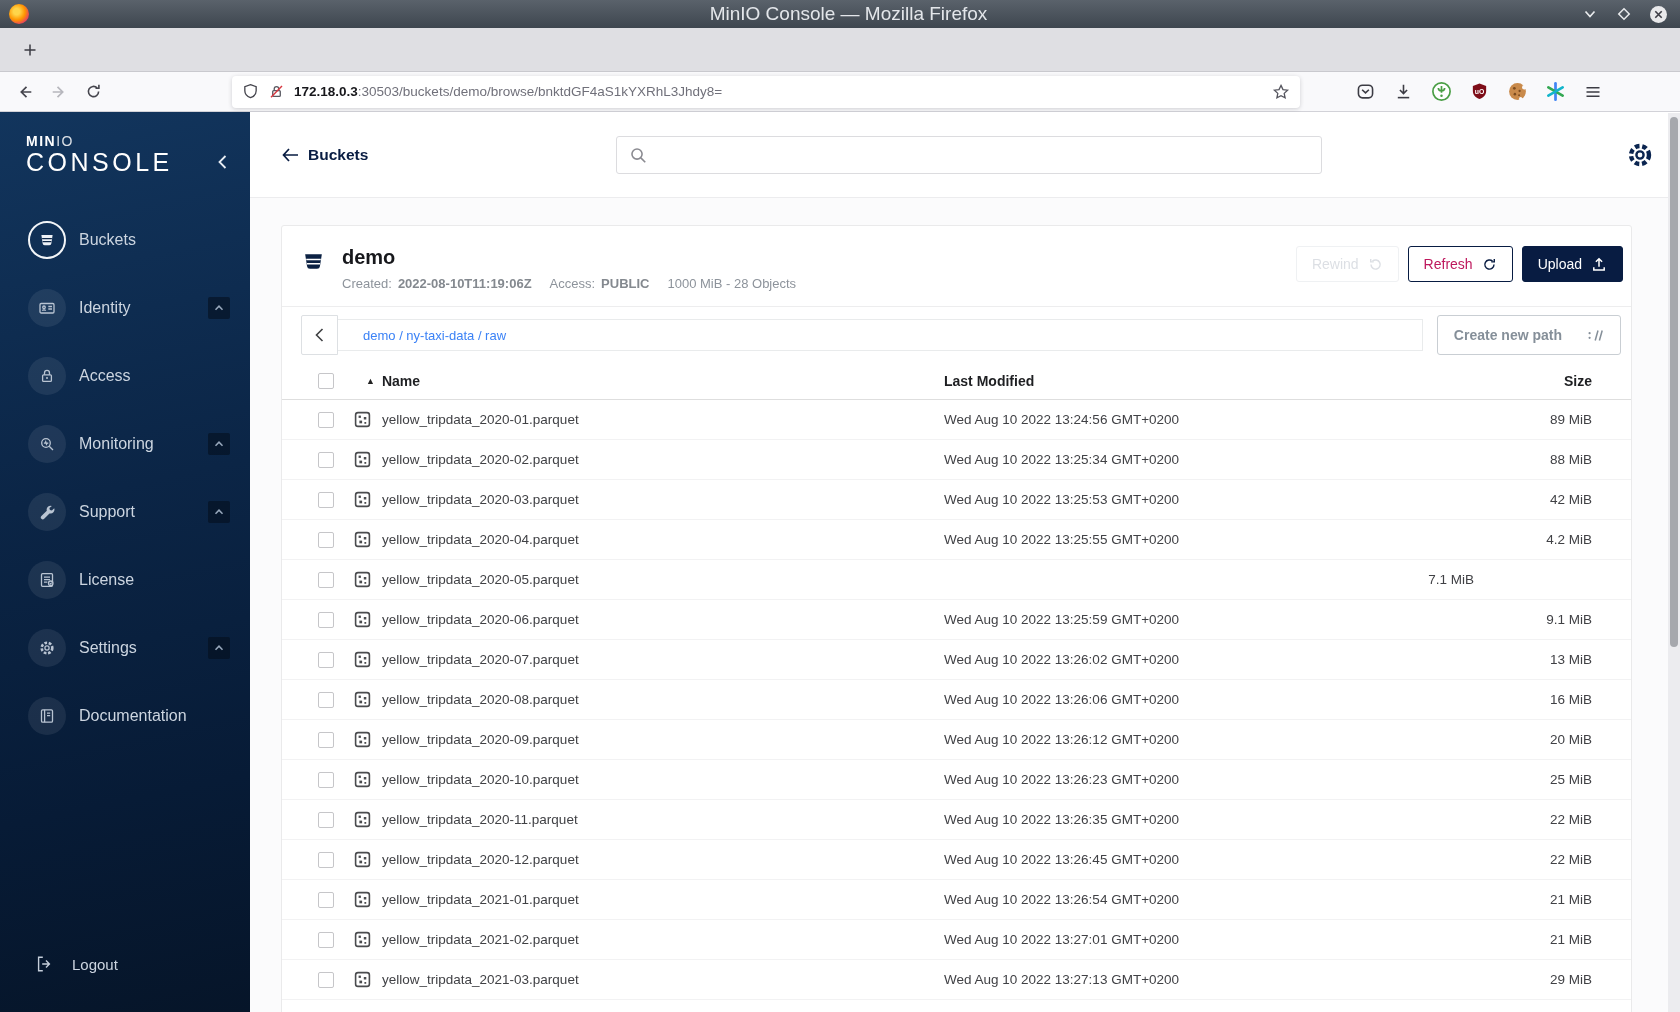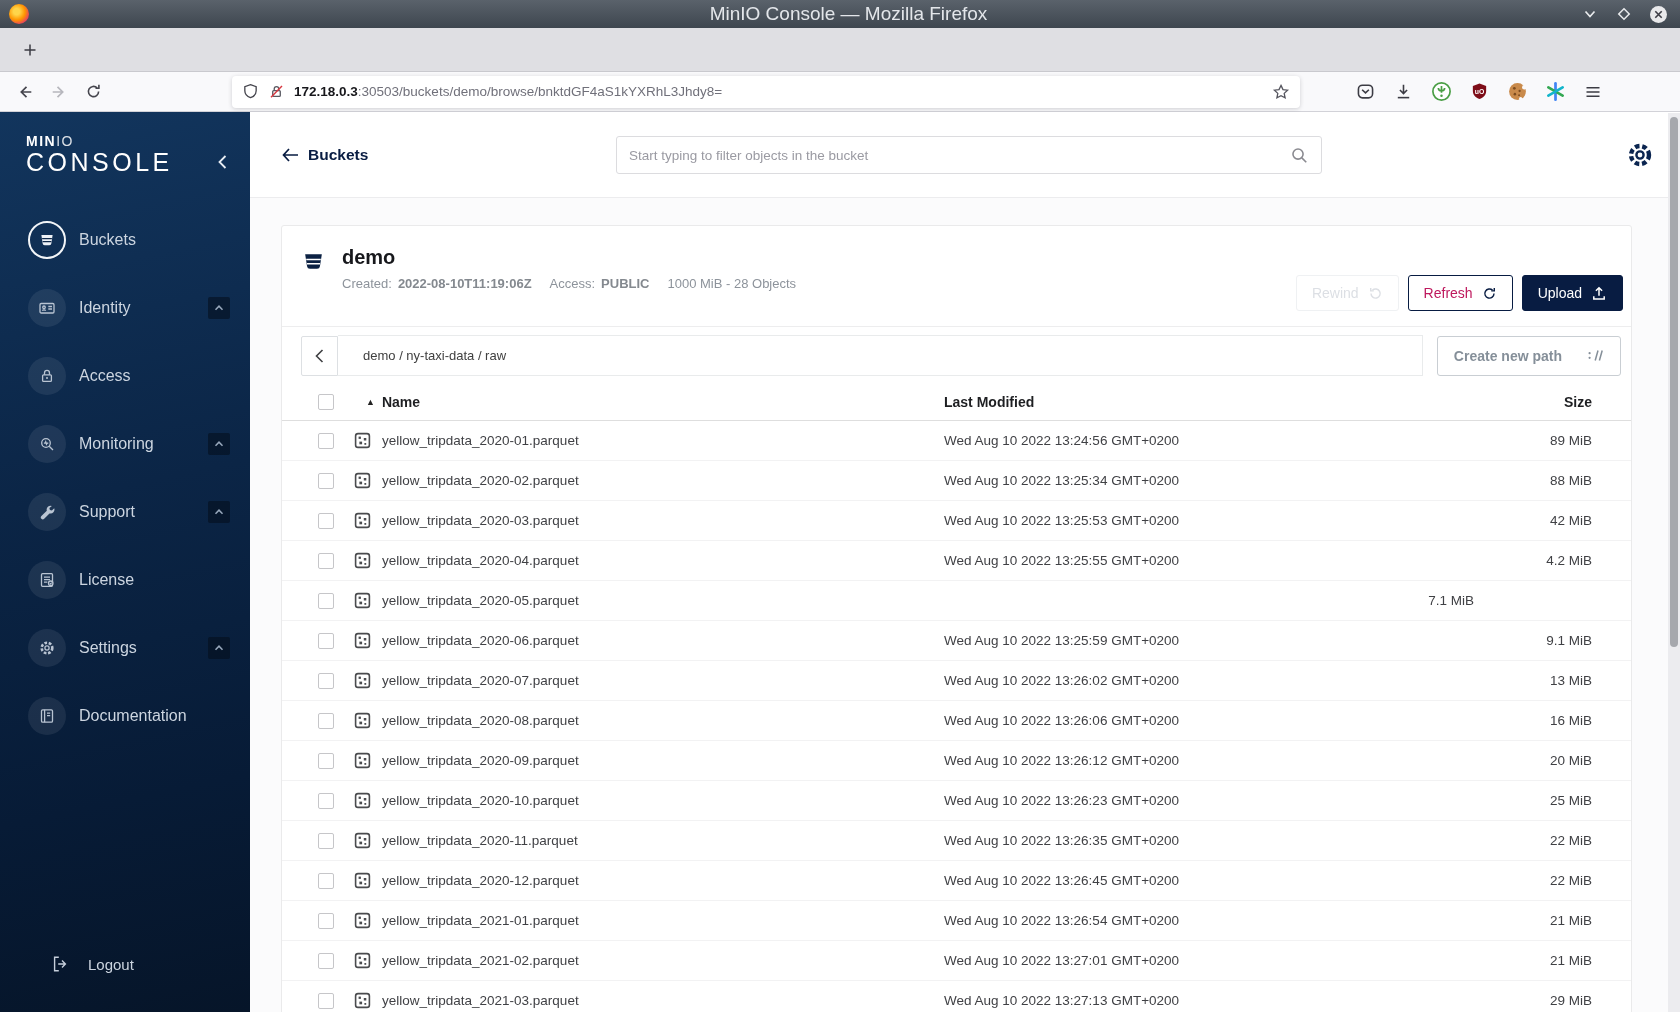--- a/index.html
+++ b/index.html
@@ -48,21 +48,21 @@
   .collapse { position:absolute; top:38px; right:16px; width:24px; height:24px;
     display:flex; align-items:center; justify-content:center; }
   .nav { position:absolute; top:94px; left:0; right:0; }
   .nav-item { height:68px; display:flex; align-items:center; padding:0 20px 0 28px; cursor:pointer; }
   .nav-ic { width:38px; height:38px; border-radius:50%; background:rgba(255,255,255,.08);
     display:flex; align-items:center; justify-content:center; margin-right:13px; flex:none; }
   .nav-item.active .nav-ic { background:transparent; border:2px solid #f2f5f8; }
   .nav-label { font-size:16px; font-weight:300; color:#ccd5e0; }
   .nav-chev { margin-left:auto; width:22px; height:22px; border-radius:2px;
     background:rgba(3,12,26,.55); display:flex; align-items:center; justify-content:center; }
-  .logout { position:absolute; bottom:26px; left:16px; right:0; height:44px;
+  .logout { position:absolute; bottom:26px; left:0; right:0; height:44px;
     display:flex; align-items:center; padding-left:34px; cursor:pointer; }
   .logout .nav-label { margin-left:18px; font-size:15px; }
 
   .main { flex:1; display:flex; flex-direction:column; background:#fbfbfc; min-width:0; }
   .apptop { height:86px; background:#fff; border-bottom:1px solid #ececee;
     display:flex; align-items:center; position:relative; flex:none; }
   .backlink { margin-left:32px; display:flex; align-items:center; gap:9px;
     color:#081C42; font-weight:600; font-size:15.5px; cursor:pointer; }
   .searchwrap { position:absolute; left:366px; top:24px; width:706px; height:38px;
     border:1px solid #dcdcdf; border-radius:3px; background:#fff;
@@ -75,32 +75,32 @@
   .page { flex:1; padding:27px 48px 0 31px; }
   .card { background:#fff; border:1px solid #eaeaeb; border-radius:3px; height:810px; }
 
   .card-head { display:flex; align-items:flex-start; padding:20px 8px 15px 19px;
     border-bottom:1px solid #ededee; }
   .bucket-ic { margin:3px 16px 0 0; }
   .bucket-title { font-size:20px; font-weight:700; color:#17181c; }
   .bucket-meta { margin-top:7px; font-size:13px; color:#8d939b; display:flex; align-items:center; }
   .bucket-meta b { font-weight:700; color:#84898f; margin-left:6px; }
   .meta-sep { width:18px; } .meta-usage { margin-left:18px; }
-  .head-buttons { margin-left:auto; display:flex; gap:9px;margin-top:29px; }
+  .head-buttons { margin-left:auto; display:flex; gap:9px; }
   .btn { height:36px; border-radius:3px; font-size:14px; font-family:inherit;
     display:inline-flex; align-items:center; gap:9px; padding:0 15px; background:#fff; cursor:pointer; }
   .btn-rewind { border:1px solid #eff1f3; color:#dcdfe4; }
   .btn-refresh { border:1px solid #081C42; color:#be185d; font-weight:500; }
   .btn-upload { background:#081C42; border:1px solid #081C42; color:#fff; font-weight:500; }
 
   .pathbar { display:flex; align-items:center; margin:8px 10px 0 19px; }
   .back-box { width:37px; height:40px; border:1px solid #dde0e3; border-radius:2px 0 0 2px;
     display:flex; align-items:center; justify-content:center; background:#fff; cursor:pointer; }
-  .crumb { flex:1; height:41px; border:1px solid #e9ebec; border-left:none;
-    display:flex; align-items:center; padding-left:25px; font-size:13px; color:#404040; }
+  .crumb { flex:1; height:32px; border:1px solid #e9ebec; border-left:none;
+    display:flex; align-items:center; padding-left:25px; font-size:13px; color:#3b82f6; }
   .create-btn { margin-left:14px; height:40px; border:1px solid #c9ced3; border-radius:3px;
     background:#fff; color:#858f99; font-weight:700; font-size:14px;
     display:inline-flex; align-items:center; gap:25px; padding:0 16px; font-family:inherit; cursor:pointer; }
 
   .grid { display:grid; grid-template-columns:36px 28px 562px 530px 1fr;
     align-items:center; padding:0 39px 0 36px; }
   .thead { height:37px; margin-top:8px; border-bottom:1px solid #dedede;
     font-weight:700; font-size:14px; color:#1e1f22; }
   .th-name { grid-column:2/4; padding-left:12px; display:flex; align-items:center; gap:7px; cursor:pointer; }
   .sort-arrow { font-size:9px; color:#222; }
@@ -360,21 +360,20 @@
 
   <div class="main">
     <div class="apptop">
       <div class="backlink">
         <svg width="17" height="14" viewBox="0 0 17 14">
             <path d="M7 1L1.5 7 7 13M1.5 7H16" fill="none" stroke="#081C42" stroke-width="1.7"></path>
           </svg>
         <span>Buckets</span>
       </div>
       <div class="searchwrap">
-        <input type="text" placeholder="Start typing to filter objects in the bucket" style="">
         <svg width="19" height="19" viewBox="0 0 18 18">
             <circle cx="7.6" cy="7.6" r="4.8" fill="none" stroke="#8a8a90" stroke-width="1.5"></circle>
             <path d="M11.2 11.2l4.2 4.2" stroke="#8a8a90" stroke-width="1.5"></path>
           </svg>
       </div>
       <div class="top-gear">
         <svg width="30" height="30" viewBox="0 0 30 30" fill="none" stroke="#0b2550">
             <circle cx="15" cy="15" r="9" stroke-width="4.4" stroke-dasharray="4.6 2.8"></circle>
             <circle cx="15" cy="15" r="3.6" stroke-width="2.4"></circle>
           </svg>

